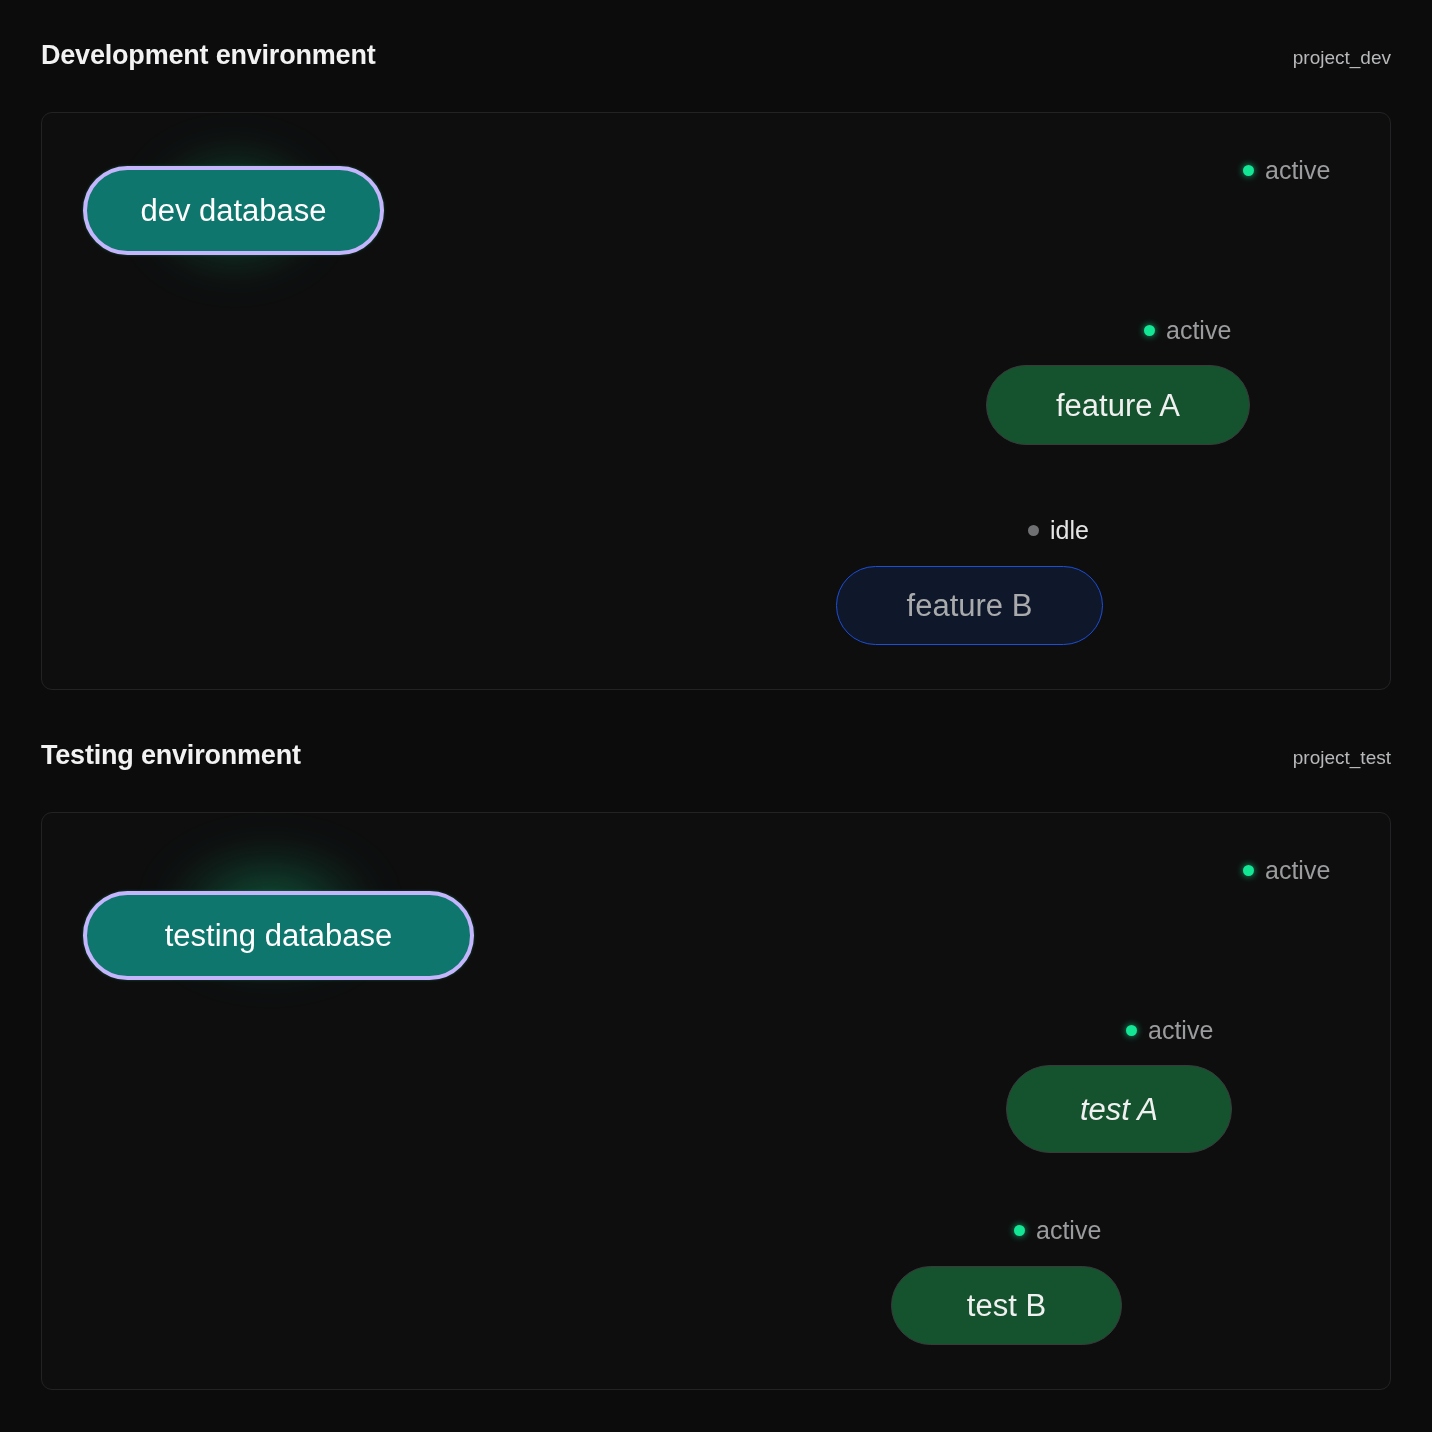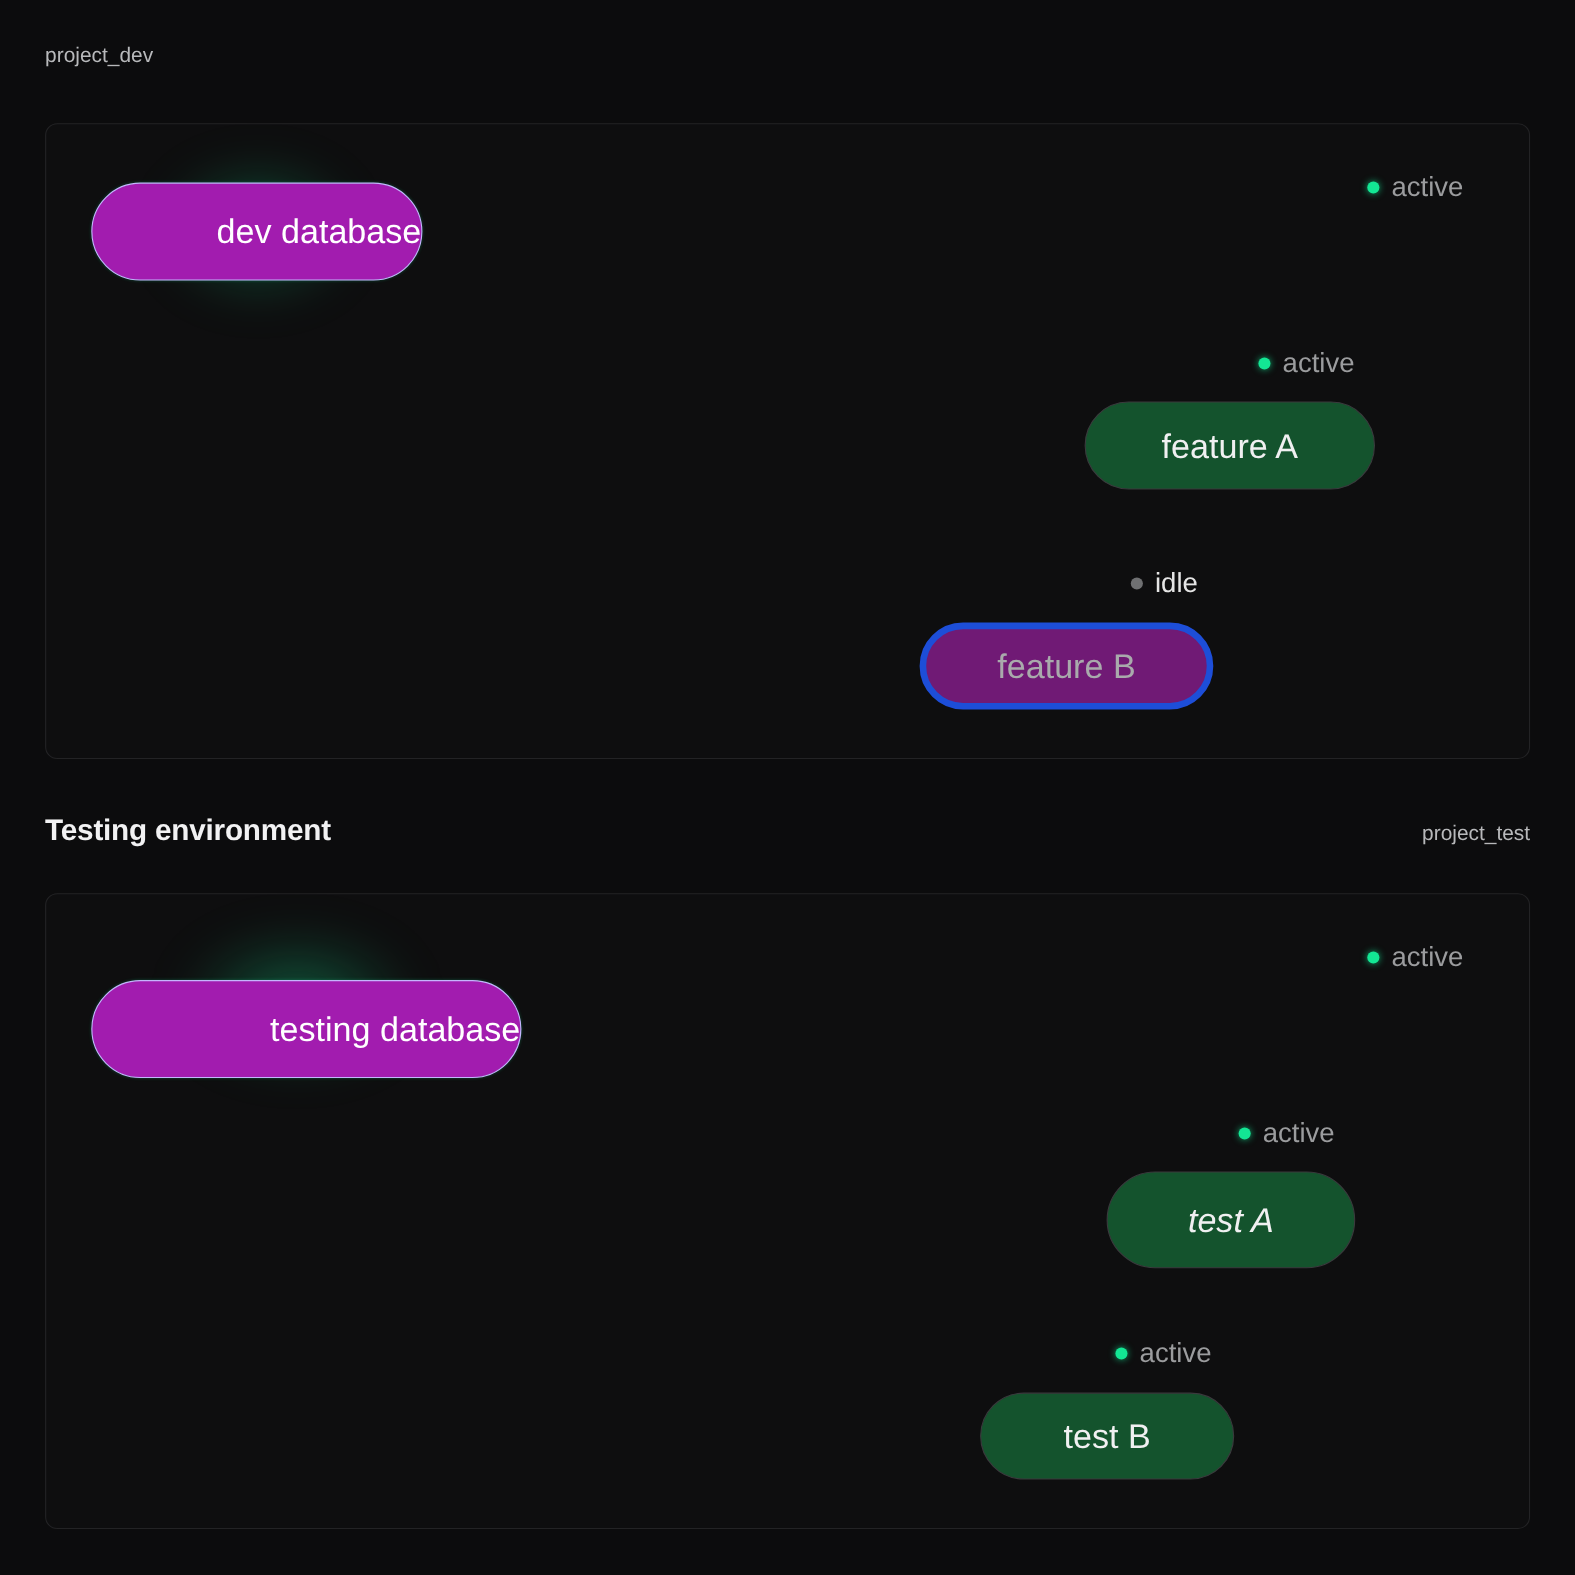--- a/index.html
+++ b/index.html
@@ -70,24 +70,23 @@
     align-items: center;
     justify-content: center;
     border-radius: 999px;
     box-sizing: border-box;
     white-space: nowrap;
   }
   .node-label { line-height: 1; }
 
   
   .node.db {
-    background: #a21caf;
-    border: 1px solid #c4b5fd;
+    background: #0f766e;
+    border: 4px solid #c4b5fd;
     box-shadow: 0 0 3px rgba(23,232,152,0.30);
-    justify-content: flex-end;
   }
   .node.db .node-label {
     color: #ffffff;
     font-size: 31px;
   }
   .db-glow {
     position: absolute;
     border-radius: 50%;
     background: radial-gradient(closest-side, rgba(20,200,130,0.42), rgba(20,200,130,0.16) 45%, rgba(20,200,130,0) 72%);
     filter: blur(22px);
@@ -97,22 +96,22 @@
   
   .node.leaf {
     background: #14532d;
     border: 1px solid #3a3a3d;
   }
   .node.leaf .node-label {
     color: #f0f0f1;
     font-size: 31px;
   }
   .node.leaf.idle {
-    background: #701a75;
-    border: 6px solid #1d4ed8;
+    background: #0f172a;
+    border: 1px solid #1d4ed8;
   }
   .node.leaf.idle .node-label { color: #a9aaac; }
 
   
   .status {
     position: absolute;
     display: flex;
     align-items: center;
     gap: 11px;
     white-space: nowrap;
@@ -187,20 +186,21 @@
       <circle cx="636" cy="910" r="13" fill="#0c0c0d" stroke="#13e694" stroke-width="4"></circle>
       <circle cx="1341" cy="910" r="13" fill="#0c0c0d" stroke="#13e694" stroke-width="4"></circle>
 
       <circle cx="1006" cy="1105" r="9" fill="rgba(19,230,148,0.55)" filter="url(#greenGlow)"></circle>
       <circle cx="891" cy="1305" r="9" fill="rgba(19,230,148,0.55)" filter="url(#greenGlow)"></circle>
     </g>
   </svg>
 
   <div class="section" style="top:40px;">
     <div class="sec-head">
+      <span class="sec-title">Development environment</span>
       <span class="sec-project">project_dev</span>
     </div>
   </div>
 
   <div class="panel" style="top:112px; height:578px;"></div>
 
   <div class="db-glow" style="left:110px; top:120px; width:250px; height:180px;"></div>
   <div class="node db" style="left:83px; top:166px; width:301px; height:89px;">
     <span class="node-label">dev database</span>
   </div>

